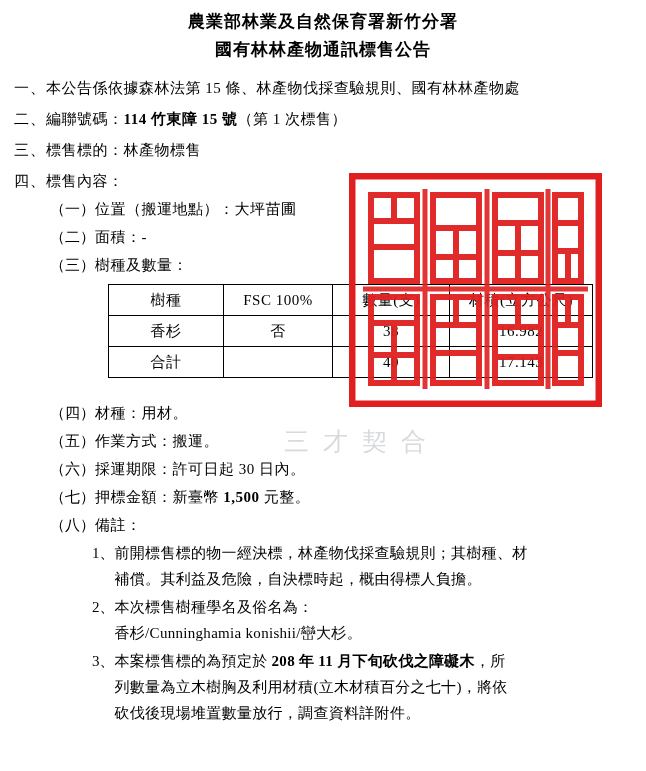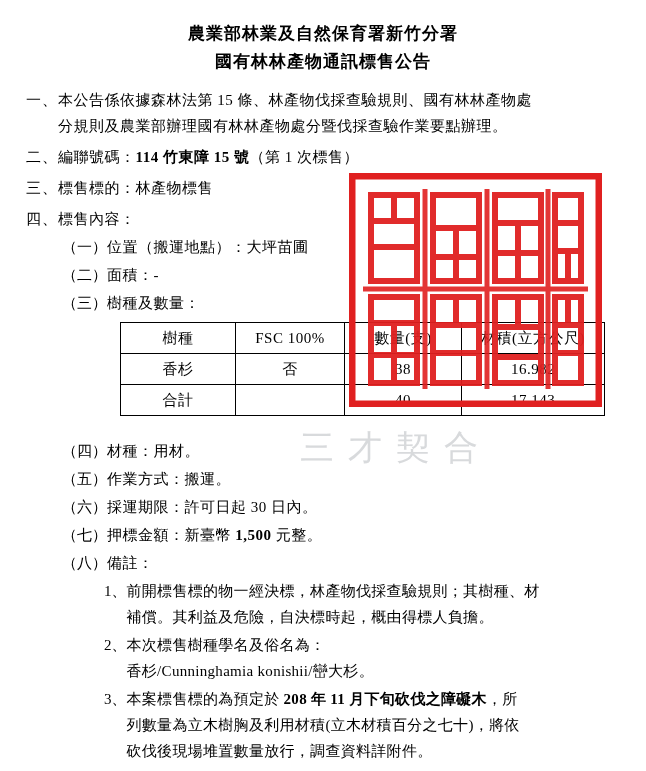--- a/index.html
+++ b/index.html
@@ -12,21 +12,21 @@
     height: 771px;
     position: relative;
     font-family: "Liberation Serif", "DejaVu Serif", serif;
     color: #000000;
     overflow: hidden;
   }
   .page {
     position: relative;
     width: 646px;
     height: 771px;
-    padding: 12px;
+    padding: 0;
     box-sizing: border-box;
   }
   .title-block {
     text-align: center;
     padding-top: 8px;
   }
   .title-line {
     font-size: 17px;
     font-weight: bold;
     letter-spacing: 1px;
@@ -117,26 +117,26 @@
     left: 349px;
     top: 173px;
     width: 253px;
     height: 234px;
     pointer-events: none;
   }
   .seal svg { display: block; }
   
   .ghost-stamp {
     position: absolute;
-    left: 300px;
+    left: 284px;
     top: 425px;
     width: 210px;
     height: 44px;
     color: #b9bcc0;
-    font-size: 34px;
+    font-size: 25px;
     letter-spacing: 14px;
     font-family: Liberation Serif, serif;
     opacity: 0.55;
     pointer-events: none;
     white-space: nowrap;
   }
 </style>
 </head>
 <body>
 
@@ -146,21 +146,20 @@
     <div class="title-line">農業部林業及自然保育署新竹分署</div>
     <div class="title-line">國有林林產物通訊標售公告</div>
   </div>
 
   <div class="body-block">
 
     <div class="clause">
       <div class="clause-num">一、</div>
       <div class="clause-text">
         <span class="ind">本公告係依據森林法第 15 條、林產物伐採查驗規則、國有林林產物處</span>
-        <span class="ind">分規則及農業部辦理國有林林產物處分暨伐採查驗作業要點辦理。</span>
       </div>
     </div>
 
     <div class="clause">
       <div class="clause-num">二、</div>
       <div class="clause-text">
         <span>編聯號碼：</span><span class="bold">114 竹東障 15 號</span><span>（第 1 次標售）</span>
       </div>
     </div>
 

